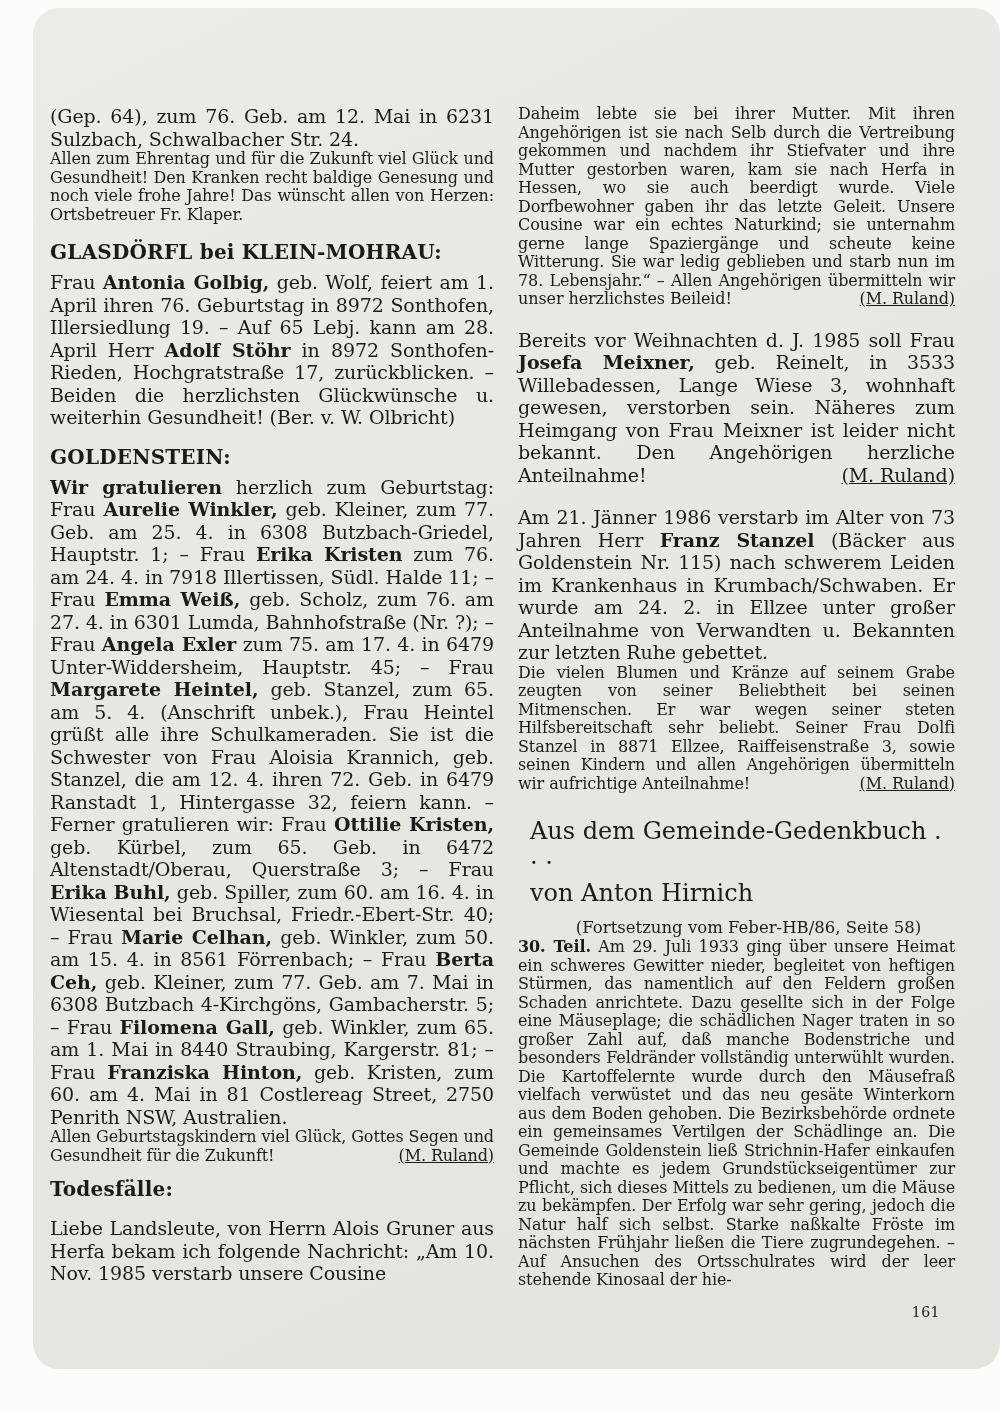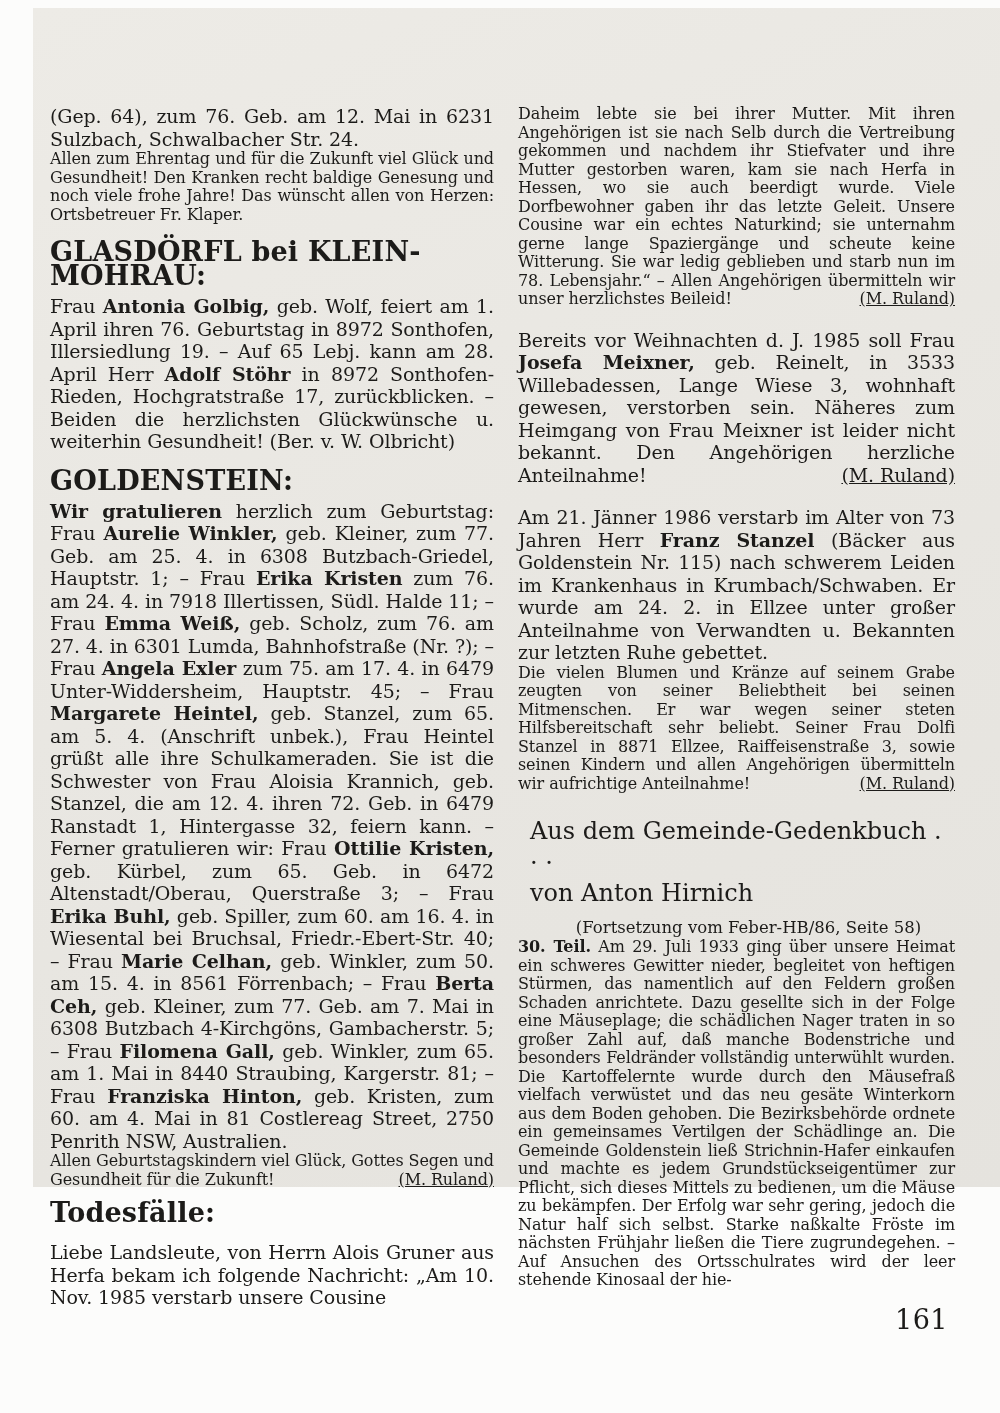--- a/index.html
+++ b/index.html
@@ -3,22 +3,23 @@
 <meta charset="utf-8">
 <style>
   html,body{margin:0;padding:0;}
   body{
     width:1000px;height:1413px;position:relative;overflow:hidden;
     background:#fcfcfb;
     font-family:"DejaVu Serif","Liberation Serif",serif;
     color:#1c1b19;
   }
   .paper{
-    position:absolute;left:33px;top:8px;width:967px;height:1179px;
+    position:absolute;left:33px;top:8px;width:967px;height:1361px;
     background:linear-gradient(155deg,#edebe6 0%,#e9e7e2 45%,#e5e3de 100%);
+    border-radius:26px;
   }
   .content{
     position:absolute;left:17px;top:97px;
     display:flex;gap:24px;
   }
   .col{display:block;}
   .col-left{width:444px;}
   .col-right{width:437px;}
   p{margin:0;}
   .body-text{
@@ -26,32 +27,32 @@
     text-align:justify;
     letter-spacing:-0.1px;
   }
   .small-text{
     font-size:16px;line-height:18.5px;
     text-align:justify;
     letter-spacing:-0.1px;
   }
   .b{font-weight:bold;}
   .head{
-    font-weight:bold;font-size:27px;line-height:24px;
+    font-weight:bold;font-size:20px;line-height:24px;
     margin:16px 0 7px 0;letter-spacing:0.2px;
   }
   .head-tight{margin:12px 0 16px 0;}
   .head-line{margin:12px;font-weight:normal;font-size:24px;line-height:25px;}
   .gap-sm{margin-top:20px;}
   .gap-lg{margin-top:26px;}
   .sig{float:right;text-decoration:underline;}
   .subnote{font-size:16.5px;line-height:20px;text-align:center;margin-left:24px;}
   .page-number{
-    position:absolute;top:1296px;right:52px;
-    font-size:27px;letter-spacing:0.5px;
+    position:absolute;top:1296px;right:60px;
+    font-size:14px;letter-spacing:0.5px;
   }
 </style>
 </head>
 <body>
 
 <div class="paper">
   <div class="content">
 
     <div class="col col-left">
       <p class="body-text">(Gep. 64), zum 76. Geb. am 12. Mai in 6231 Sulzbach, Schwalbacher Str. 24.</p>

